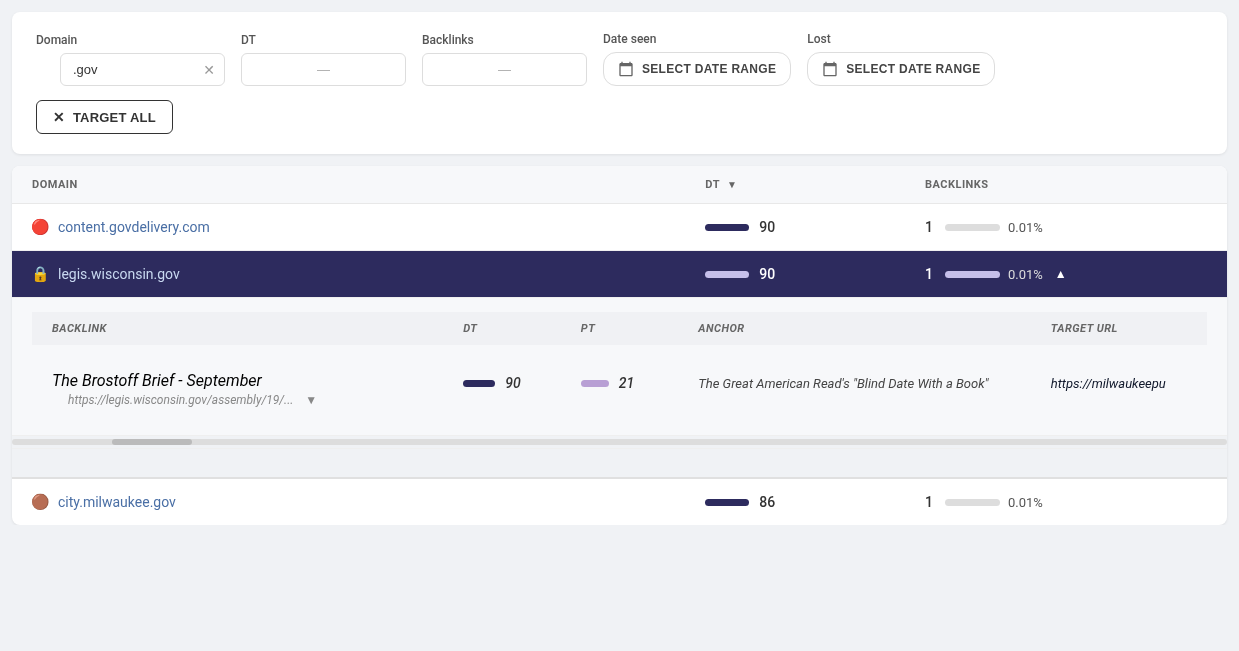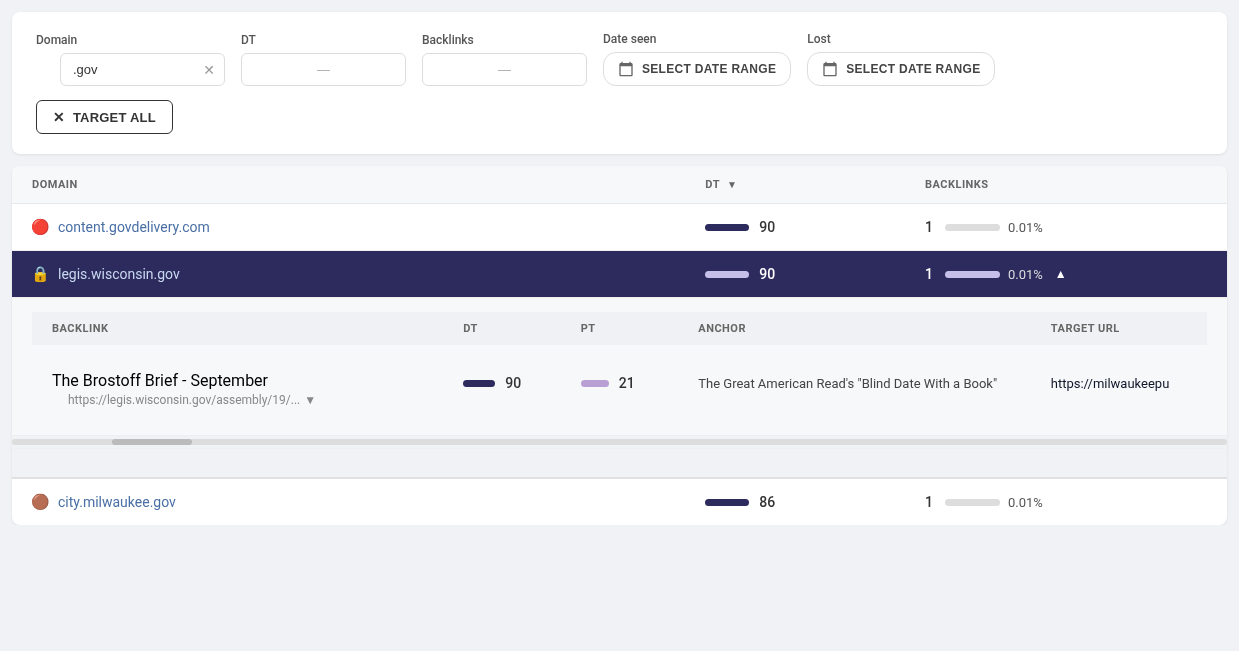--- a/index.html
+++ b/index.html
@@ -261,20 +261,21 @@
 
     .expand-arrow {
       margin-left: 4px;
       font-size: 12px;
     }
 
     
     .sub-table-row td {
       padding: 0;
       background: #f7f8fa;
+      font-style: italic;
     }
 
     .sub-table {
       width: 100%;
       border-collapse: collapse;
     }
 
     .sub-table thead tr {
       background: #f0f1f4;
       border-bottom: 1px solid #e0e0e0;
@@ -311,21 +312,21 @@
       text-decoration: none;
       font-size: 16px;
       margin-top: 12px;
     }
 
     .backlink-secondary {
       color: #888;
       font-size: 12px;
       display: flex;
       align-items: center;
-      gap: 4px;
+      gap: 12px;
       padding-left: 16px;
     }
 
     .dropdown-arrow {
       color: #888;
       font-size: 12px;
       cursor: pointer;
     }
 
     .anchor-text {

